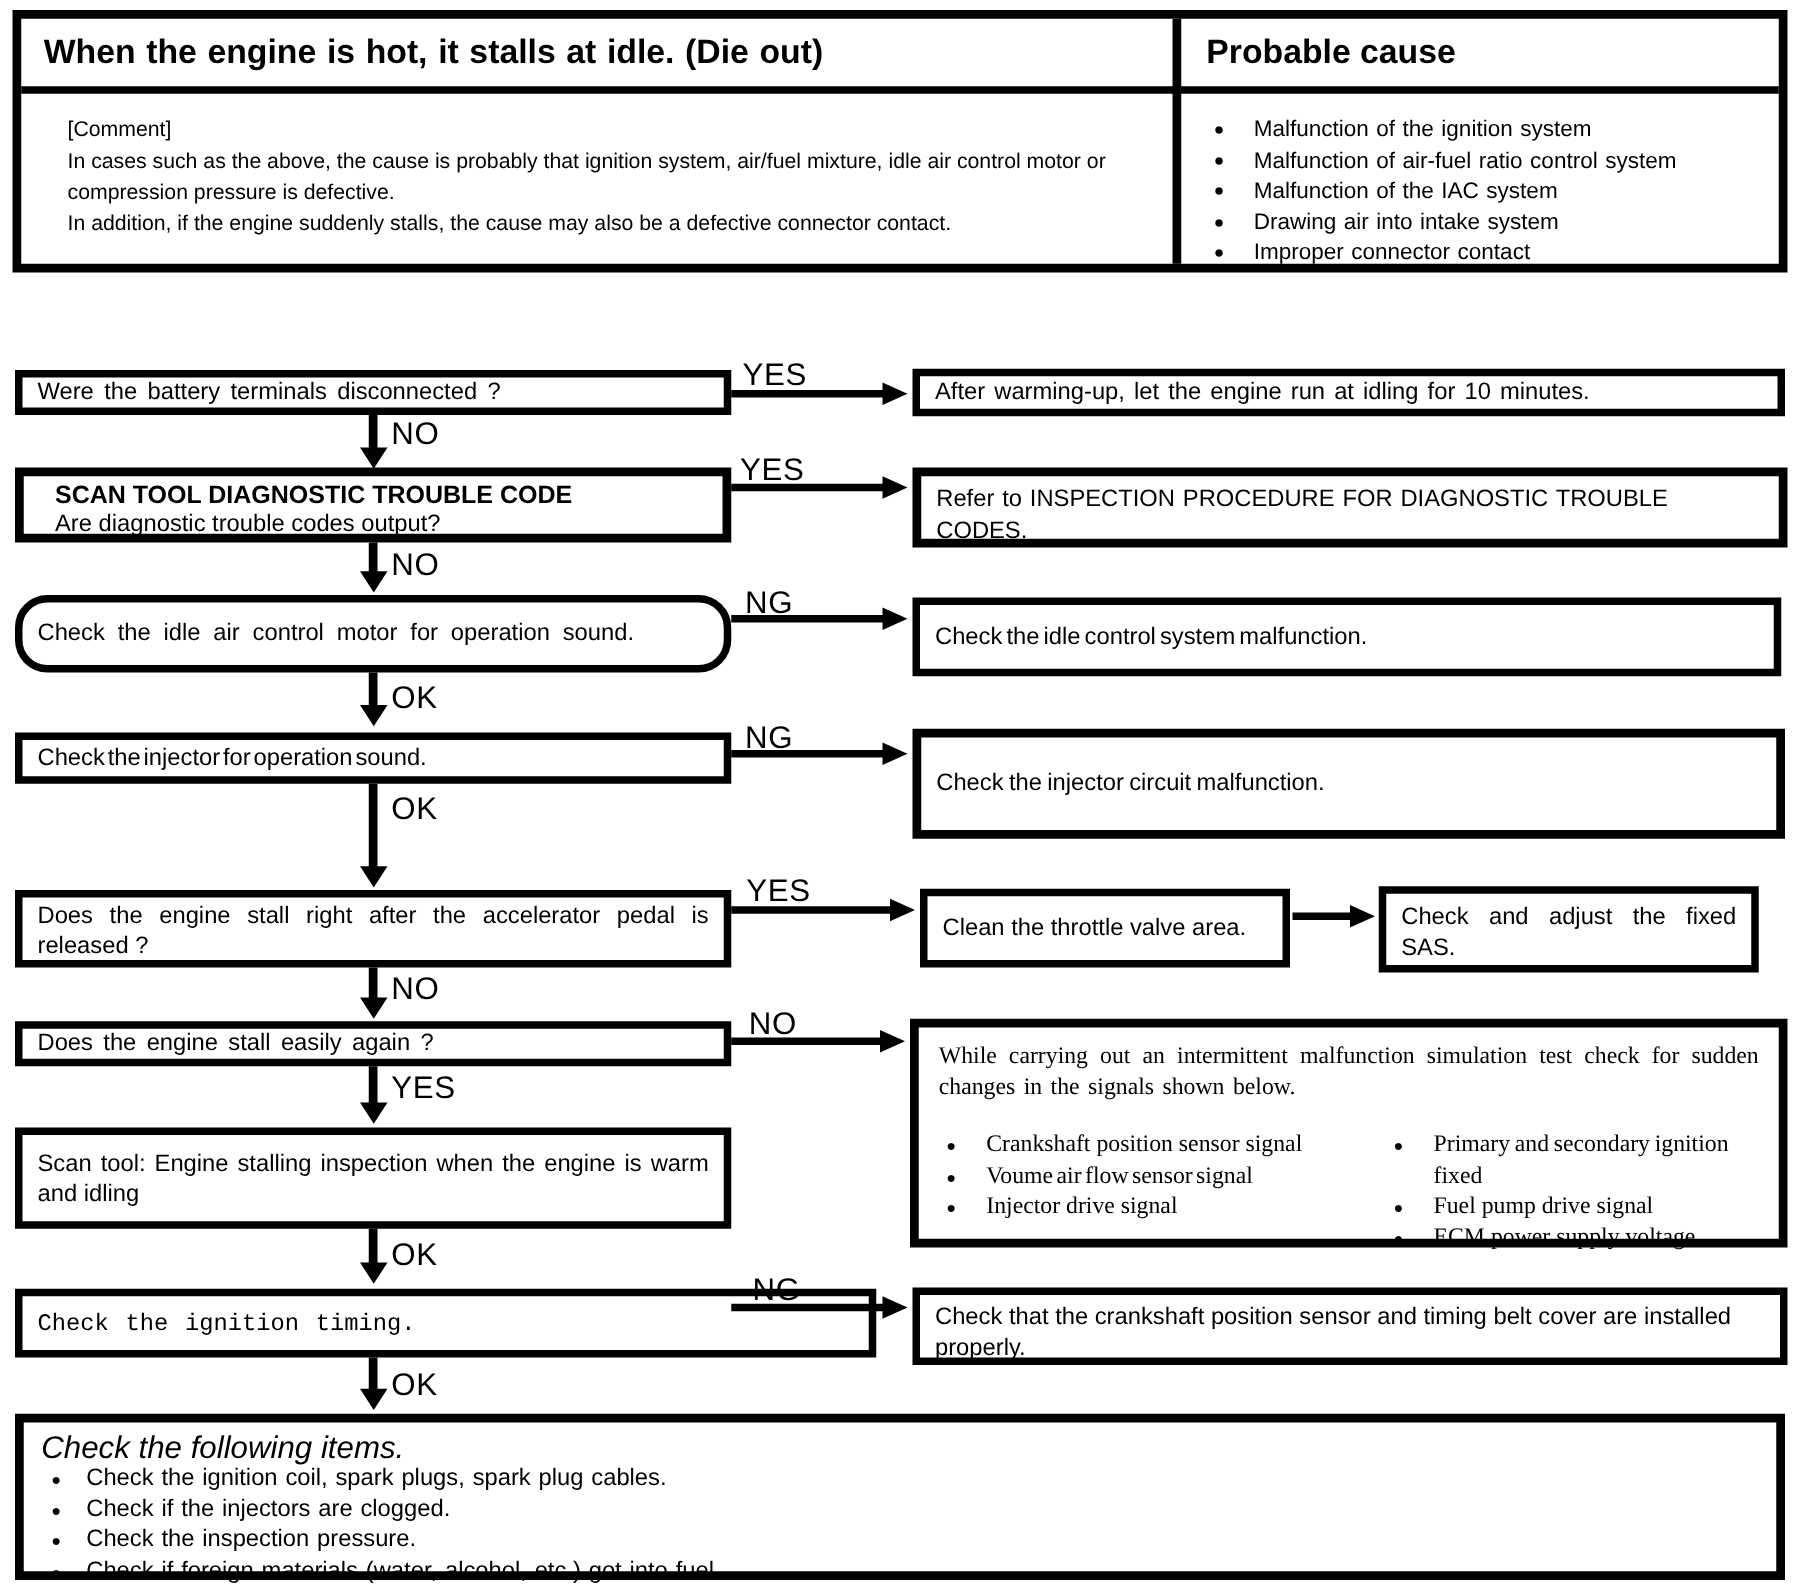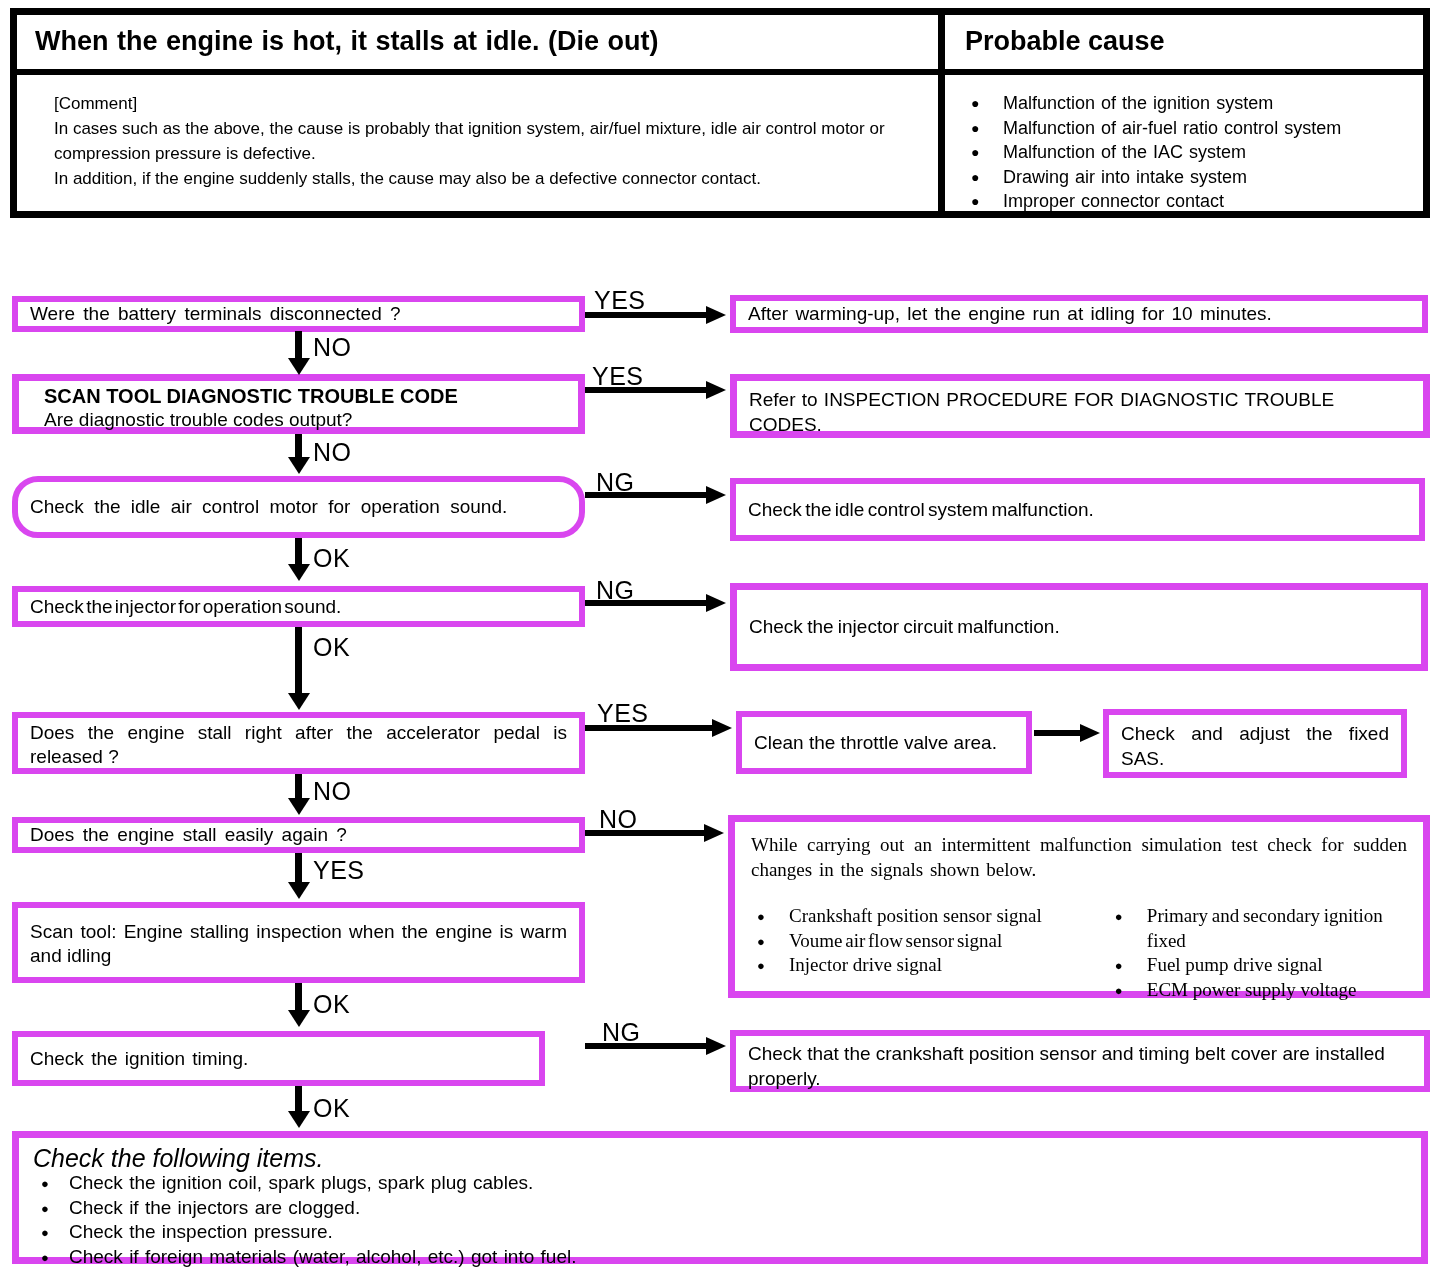--- a/index.html
+++ b/index.html
@@ -13,21 +13,21 @@
   .tt-row-divider{position:absolute;left:0;right:0;top:54px;height:6px;background:#000;}
   .tt-title{position:absolute;left:18px;top:11px;width:890px;font-size:27px;font-weight:bold;word-spacing:1px;}
   .tt-pc{position:absolute;left:948px;top:11px;font-size:27px;font-weight:bold;}
   .tt-comment{position:absolute;left:20px;top:76px;width:880px;font-size:17px;line-height:25px;margin-left:17px;}
   .tt-causes{position:absolute;left:942px;top:76px;width:470px;margin:0;padding:0;list-style:none;
              font-size:18px;line-height:24.5px;word-spacing:1px;}
   .tt-causes li{position:relative;padding-left:44px;margin:0;}
   .tt-causes li::before{content:"\25CF";position:absolute;left:12px;top:0;font-size:14px;}
 
   
-  .box{position:absolute;border:6px solid #d946ef;background:#fff;box-sizing:border-box;
+  .box{position:absolute;border:6px solid #000000;background:#fff;box-sizing:border-box;
        font-size:19px;line-height:24px;padding:2px 12px;display:flex;flex-direction:column;
        justify-content:center;}
   .box.block{display:block;}
   .bold-head{font-weight:bold;font-size:20px;}
   .just{text-align:justify;}
 
   
   .vline{position:absolute;width:7px;background:#000;}
   .vhead{position:absolute;width:0;height:0;border-left:11px solid transparent;
          border-right:11px solid transparent;border-top:17px solid #000;}
@@ -99,21 +99,21 @@
   </div>
 
   <div class="box" style="left:12px;top:817px;width:573px;height:36px;">
     <span style="word-spacing:3px;">Does the engine stall easily again ?</span>
   </div>
 
   <div class="box block just" style="left:12px;top:902px;width:573px;height:81px;padding-top:12px;">
     <span>Scan tool: Engine stalling inspection when the engine is warm and idling</span>
   </div>
 
-  <div class="box" style="left:12px;top:1031px;width:533px;height:55px;">
+  <div class="box" style="left:12px;top:1031px;width:689px;height:55px;font-family:Liberation Mono, monospace;">
     <span style="word-spacing:2px;">Check the ignition timing.</span>
   </div>
 
   <div class="box" style="left:730px;top:295px;width:698px;height:38px;">
     <span style="word-spacing:2px;">After warming-up, let the engine run at idling for 10 minutes.</span>
   </div>
 
   <div class="box block" style="left:730px;top:374px;width:700px;height:64px;border-width:7px;padding-top:6px;line-height:25px;">
     <span style="word-spacing:1px;">Refer to INSPECTION PROCEDURE FOR DIAGNOSTIC TROUBLE CODES.</span>
   </div>

